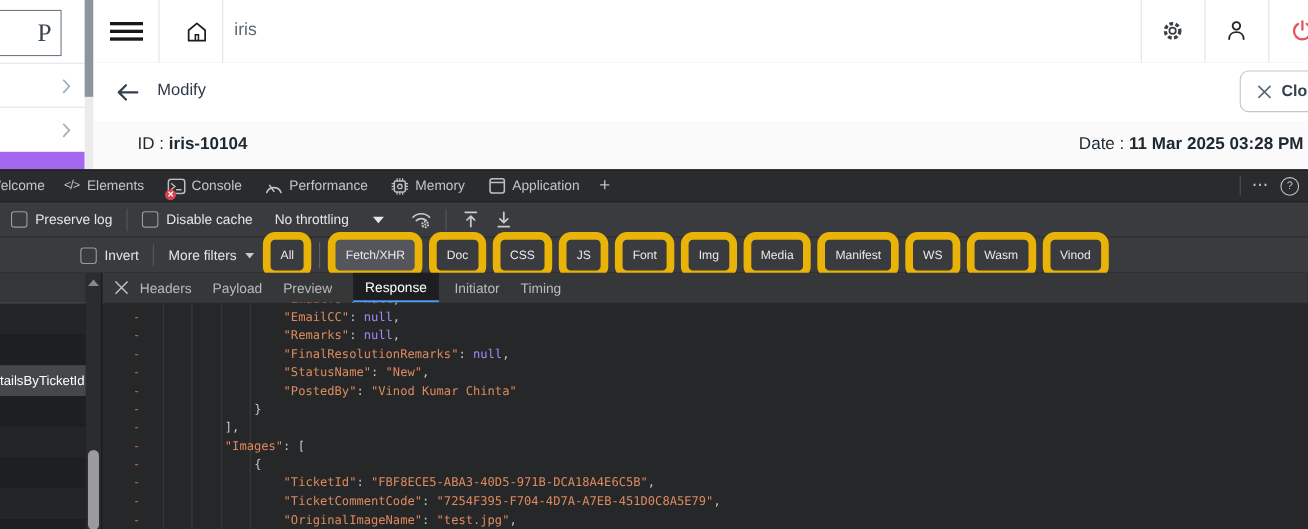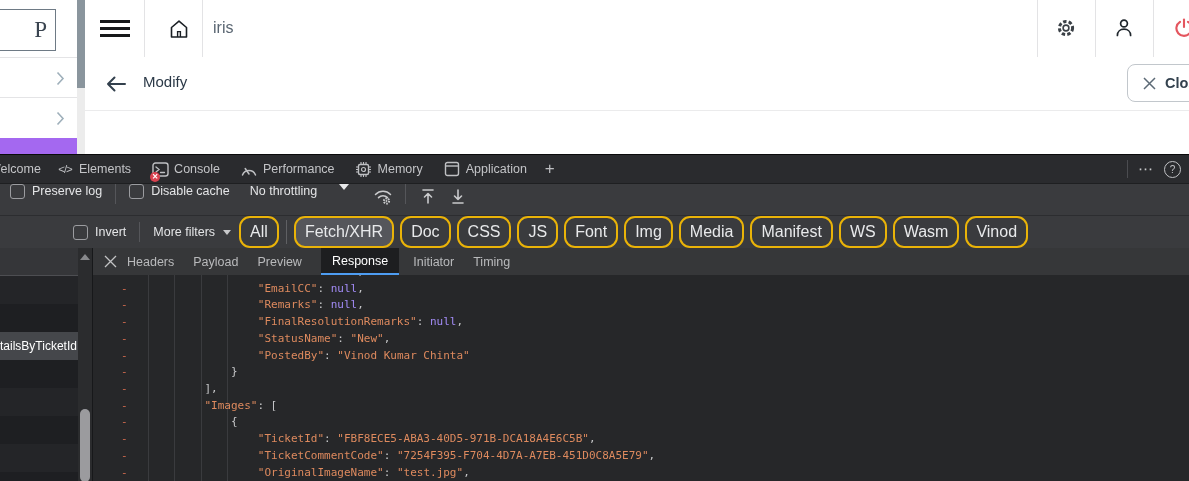--- a/index.html
+++ b/index.html
@@ -49,32 +49,32 @@
   .err-badge{position:absolute;left:-1px;bottom:-4px;width:10px;height:10px;border-radius:50%;background:#d8414f;
     color:#fff;font-size:7.5px;line-height:10px;text-align:center;font-weight:700;}
   .dt-right{margin-left:auto;display:flex;align-items:center;gap:10px;padding-right:8px;}
   .dt-right .sep{width:1px;height:18px;background:#4b4c50;}
   .dots-btn{color:#c8c9cb;font-size:15px;letter-spacing:1px;line-height:10px;}
   .help-btn{width:15px;height:15px;border:1.3px solid #c2c3c6;border-radius:50%;color:#c2c3c6;
     font-size:10px;line-height:15px;text-align:center;}
   .plus-btn{color:#bdbec1;font-size:17px;padding:0 8px;display:flex;align-items:center;}
   
   .dt-controls{position:absolute;left:0;top:29px;right:0;height:31px;background:#3a3b3e;border-bottom:1px solid #2c2d30;
-    display:flex;align-items:flex-start;padding-left:10px;color:#e4e5e7;}
+    display:flex;align-items:center;padding-left:10px;color:#e4e5e7;}
   .cbox{width:13px;height:13px;border:1.3px solid #9b9ca0;border-radius:3px;background:transparent;flex:none;}
   .ctl-label{margin-left:7px;font-size:12.5px;}
   .ctl-sep{width:1px;height:20px;background:#55565a;margin:0 13px;}
   .caret-down{width:0;height:0;border-left:5px solid transparent;border-right:5px solid transparent;border-top:6px solid #e8e8ea;}
   .icon-btn{display:flex;align-items:center;justify-content:center;width:24px;height:24px;}
   
   .dt-filters{position:absolute;left:0;top:61px;right:0;height:32px;background:#3a3b3e;border-bottom:1px solid #1c1d1f;
     display:flex;align-items:center;padding-left:73px;color:#e4e5e7;}
   .pills{display:flex;align-items:center;gap:6px;margin-left:8px;}
-  .pill{height:20px;line-height:20px;padding:4px 9px;border:2px solid #eab308;border-radius:11px;
-    font-size:16px;color:#e8e9eb;white-space:nowrap;cursor:pointer;}
+  .pill{height:20px;line-height:20px;padding:4px 9px;border:7px solid #eab308;border-radius:11px;
+    font-size:11px;color:#e8e9eb;white-space:nowrap;cursor:pointer;}
   .pill.sel{background:#55565b;}
   .pill-sep{width:1px;height:24px;background:#5f6063;margin:0 1px;}
   
   .dt-main{position:absolute;left:0;top:93px;right:0;bottom:0;display:flex;}
   .req-list{position:relative;width:78px;flex:none;background:#232427;}
   .req-header{height:27px;background:#353639;border-bottom:1px solid #4d4e52;}
   .req-row{height:28px;overflow:hidden;}
   .req-row.odd{background:#1e1f22;}
   .req-row.even{background:#242528;}
   .req-row.sel{background:#45474b;color:#fff;font-size:12px;line-height:28px;text-align:right;padding-right:3px;white-space:nowrap;}
@@ -188,20 +188,30 @@
     <div class="close-btn">
       <span>
         <svg width="13" height="13" viewBox="0 0 13 13">
             <path d="M1 1 L12 12 M12 1 L1 12" stroke="#5c6a76" stroke-width="1.5"></path>
           </svg>
       </span>
       <span>Close</span>
     </div>
   </div>
 
+  <div class="id-row">
+    <div class="id-text">
+      <span>ID :</span>
+      <span class="bold">iris-10104</span>
+    </div>
+    <div class="date-text">
+      <span>Date :</span>
+      <span class="bold">11 Mar 2025 03:28 PM</span>
+    </div>
+  </div>
 
   <div class="devtools">
 
     <div class="dt-tabbar">
       <div class="dtab dtab-welcome">
         <span>Welcome</span>
       </div>
       <div class="dtab">
         <span class="tab-ico code-ico">&lt;/&gt;</span>
         <span>Elements</span>

